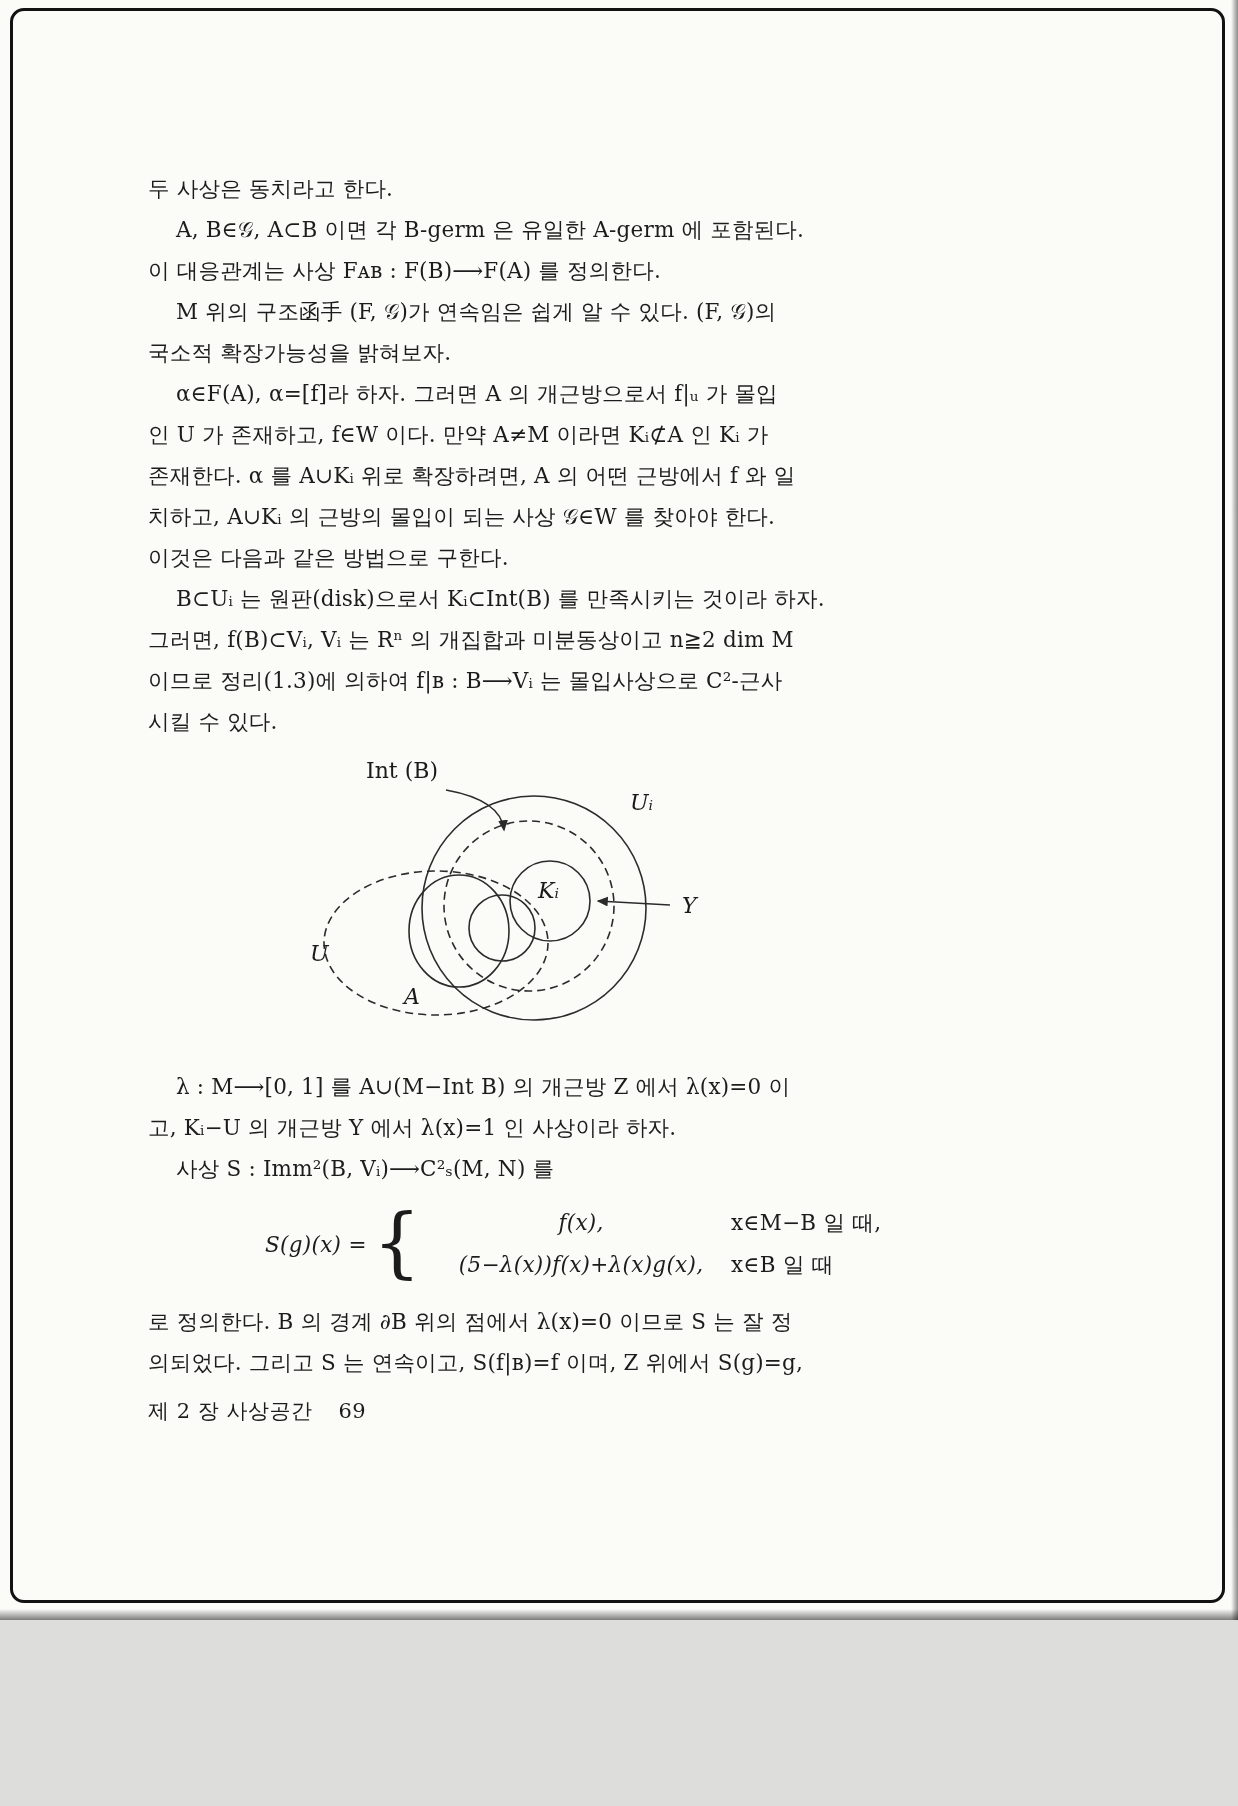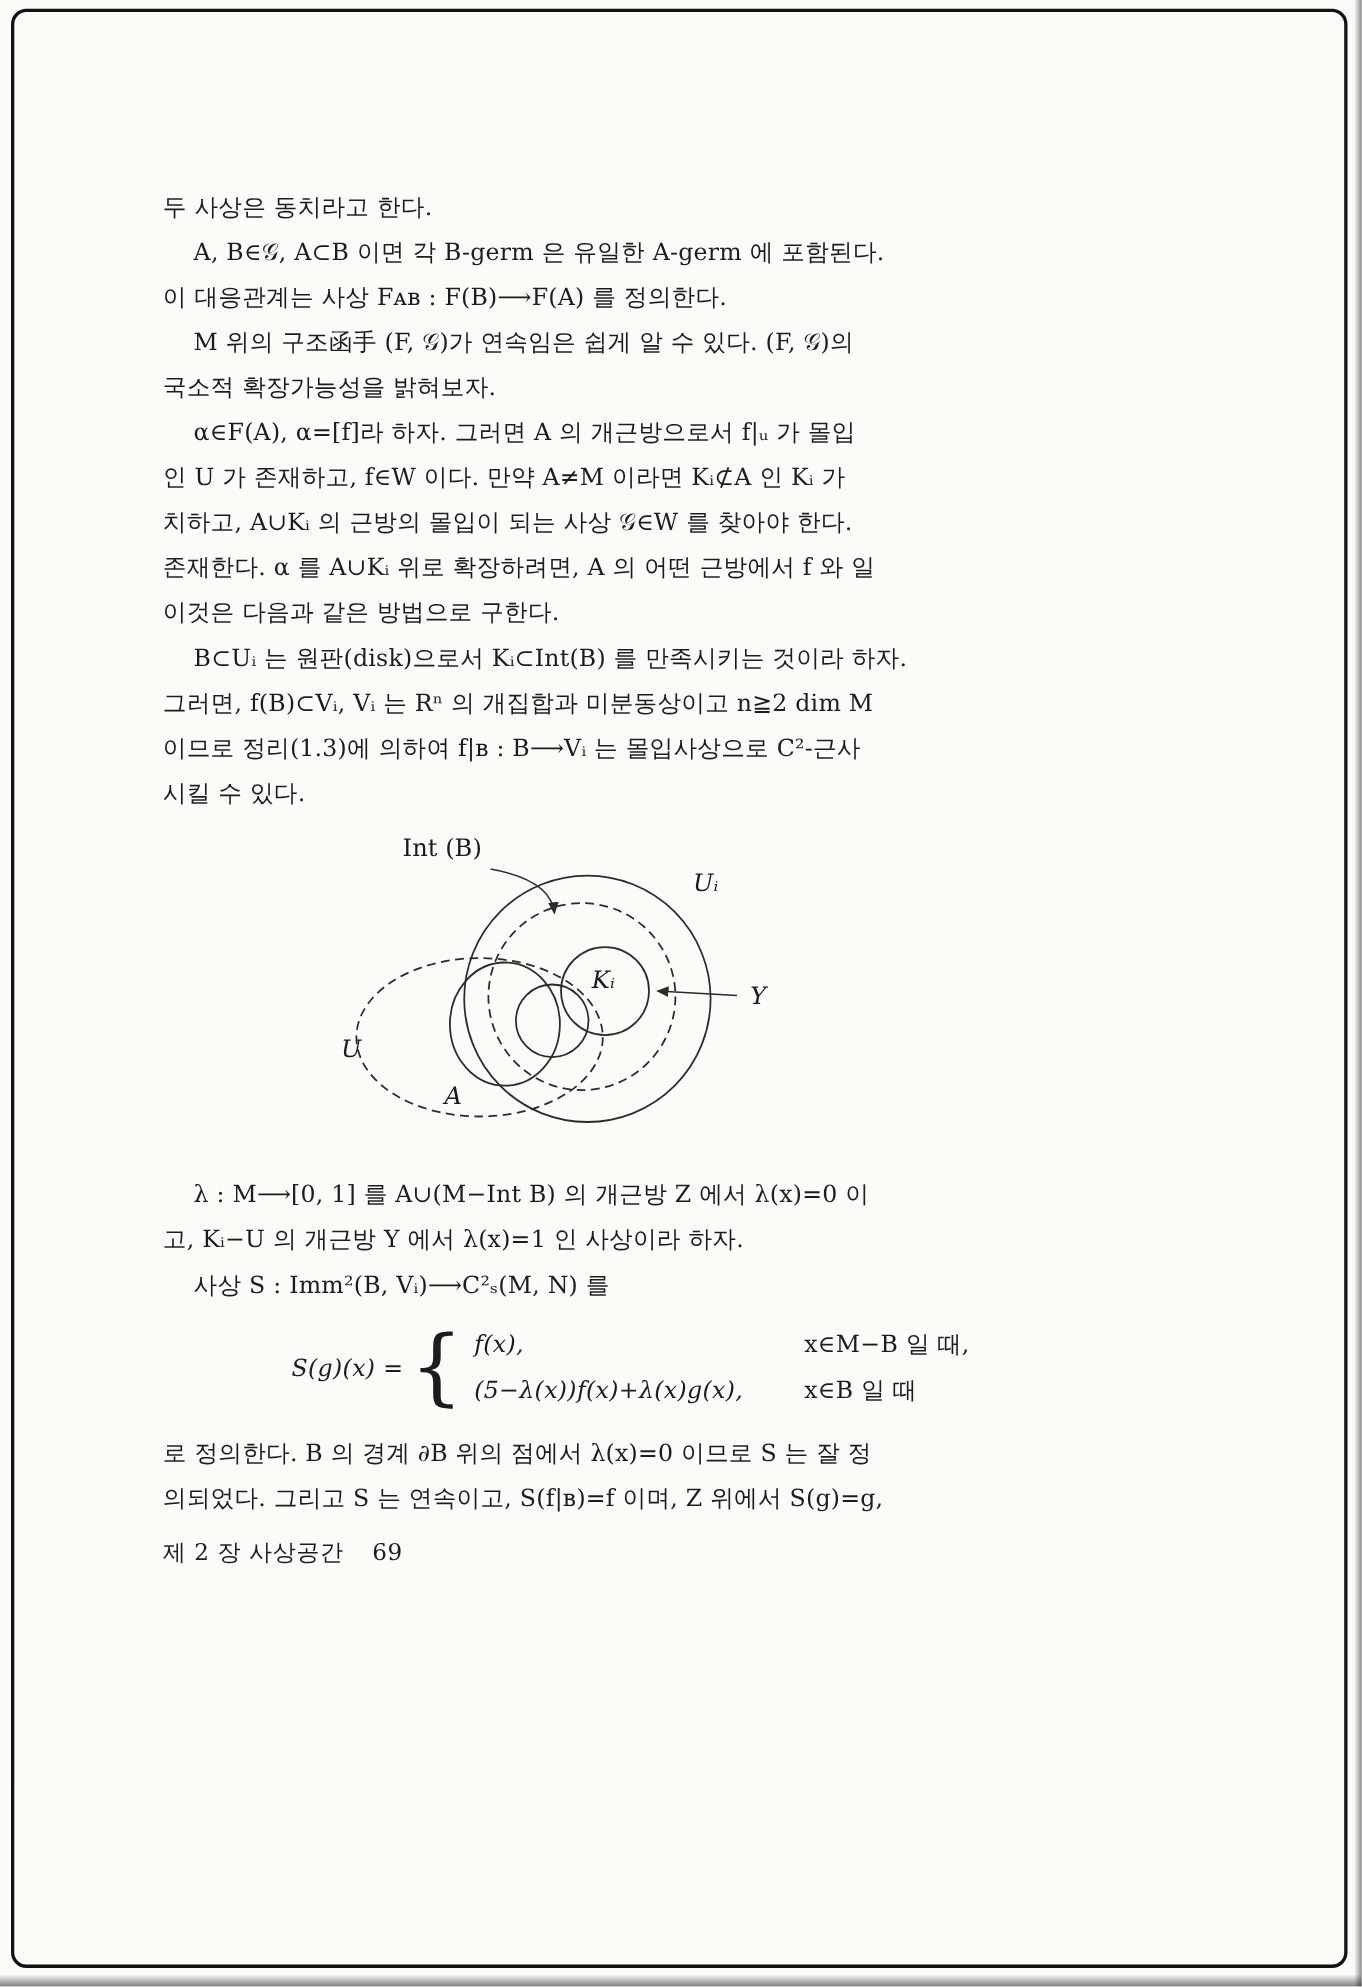--- a/index.html
+++ b/index.html
@@ -2,21 +2,21 @@
 <html><head>
 <meta charset="utf-8">
 <style>
   html,body{margin:0;padding:0;}
   body{
     background:#dddddb;
     font-family:"DejaVu Serif","Liberation Serif",serif;
   }
   .sheet{
     position:relative;
-    width:1238px;height:1806px;
+    width:1238px;height:1620px;
     background:#fbfbf8;
     overflow:hidden;
     color:#1c1c1c;
   }
   .frame{
     position:absolute;left:10px;top:8px;right:13px;bottom:17px;
     border:3px solid #121212;
     border-radius:14px;
     pointer-events:none;
   }
@@ -54,21 +54,21 @@
     display:flex;align-items:center;
     font-size:21.5px;
   }
   .eq-lhs{font-style:italic;margin-right:6px;letter-spacing:0.3px;}
   .eq-brace{
     font-size:76px;font-weight:300;line-height:86px;
     margin-right:10px;transform:translateY(-2px);
   }
   .eq-rows{display:flex;flex-direction:column;gap:2px;}
   .eq-row{display:flex;line-height:40px;}
-  .eq-expr{font-style:italic;width:300px;letter-spacing:0.3px;}
+  .eq-expr{font-style:italic;width:300px;letter-spacing:0.3px;text-align:center;}
   .eq-cond{letter-spacing:0.3px;}
   .footer{
     margin-top:14px;
     text-align:left;
     font-size:21px;
     letter-spacing:0.5px;
   }
   .footer .pgnum{display:inline-block;margin-left:26px;}
 </style>
 </head>
@@ -81,22 +81,22 @@
 
   <div class="content">
 
     <div class="line">두 사상은 동치라고 한다.</div>
     <div class="line ind">A, B∈𝒢,  A⊂B 이면 각 B-germ 은 유일한 A-germ 에 포함된다.</div>
     <div class="line">이 대응관계는 사상 Fᴀʙ : F(B)⟶F(A) 를 정의한다.</div>
     <div class="line ind">M 위의 구조函手 (F, 𝒢)가 연속임은 쉽게 알 수 있다.  (F, 𝒢)의</div>
     <div class="line">국소적 확장가능성을 밝혀보자.</div>
     <div class="line ind">α∈F(A), α=[f]라 하자. 그러면 A 의 개근방으로서 f|ᵤ 가 몰입</div>
     <div class="line">인 U 가 존재하고, f∈W 이다. 만약 A≠M 이라면 Kᵢ⊄A 인 Kᵢ 가</div>
+    <div class="line">존재한다. α 를 A∪Kᵢ 위로 확장하려면, A 의 어떤 근방에서 f 와 일</div>
     <div class="line">치하고, A∪Kᵢ 의 근방의 몰입이 되는 사상 𝒢∈W 를 찾아야 한다.</div>
-    <div class="line">존재한다. α 를 A∪Kᵢ 위로 확장하려면, A 의 어떤 근방에서 f 와 일</div>
     <div class="line">이것은 다음과 같은 방법으로 구한다.</div>
     <div class="line ind">B⊂Uᵢ 는 원판(disk)으로서 Kᵢ⊂Int(B) 를 만족시키는 것이라 하자.</div>
     <div class="line">그러면, f(B)⊂Vᵢ,  Vᵢ 는 Rⁿ 의 개집합과 미분동상이고 n≧2 dim M</div>
     <div class="line">이므로 정리(1.3)에 의하여 f|ʙ : B⟶Vᵢ 는 몰입사상으로 C²-근사</div>
     <div class="line">시킬 수 있다.</div>
 
     <div class="diagram">
       <svg viewBox="0 0 440 300" width="440" height="300">
         <defs>
           <marker id="ah" markerWidth="9" markerHeight="8" refX="7" refY="3.5" orient="auto">

